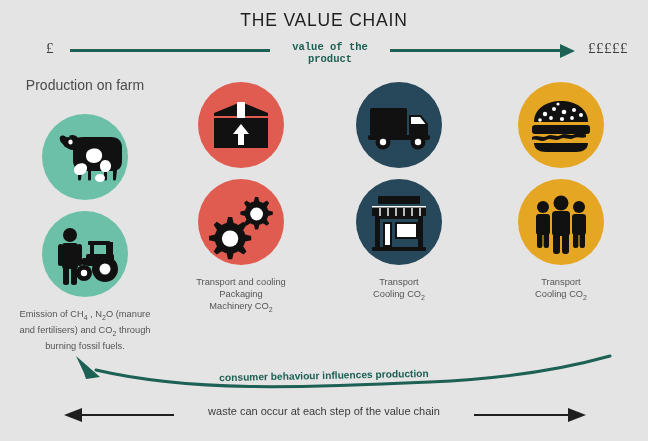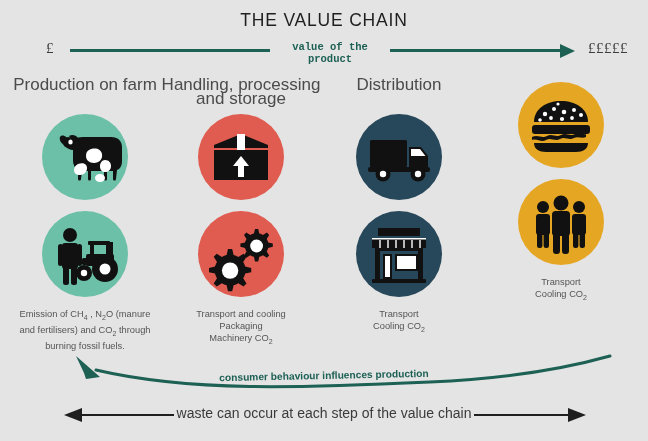--- a/index.html
+++ b/index.html
@@ -102,21 +102,21 @@
     top: 0;
     width: 162px;
     text-align: center;
   }
   .col0 { left: 4px; }
   .col1 { left: 160px; }
   .col2 { left: 318px; }
   .col3 { left: 480px; }
 
   .col-head {
-    font-size: 17px;
+    font-size: 14px;
     line-height: 14px;
     color: #4b4b4b;
     height: 32px;
   }
   .circle {
     width: 86px;
     height: 86px;
     border-radius: 50%;
     margin: 0 auto;
     position: relative;
@@ -161,21 +161,21 @@
     top: 400px;
     width: 648px;
     height: 32px;
   }
   .waste-label {
     position: absolute;
     left: 174px;
     top: 5px;
     width: 300px;
     text-align: center;
-    font-size: 14px;
+    font-size: 11px;
     color: #3a3a3a;
     background: #e4e4e4;
   }
 </style>
 </head>
 <body>
 
 <div id="infographic">
 
   <div class="title">THE VALUE CHAIN</div>
@@ -233,21 +233,20 @@
           <circle cx="63" cy="58" r="5.5" fill="#ffffff"></circle>
           <circle cx="42" cy="62" r="3.2" fill="#ffffff"></circle>
         </svg>
       </div>
       <div class="col-caption">
         Emission of CH<sub>4</sub> , N<sub>2</sub>O (manure<br>and fertilisers) and CO<sub>2</sub> through<br>burning fossil fuels.
       </div>
     </div>
 
     <div class="col col1">
-      <div class="col-head">Handling, processing<br>and storage</div>
       <div class="circle circle-top" style="background:#e05c50">
         <svg width="86" height="86" viewBox="0 0 86 86">
           <g fill="#111111">
             <path d="M43 20 L70 31 L70 34 L16 34 L16 31 Z"></path>
             <rect x="16" y="36" width="54" height="30"></rect>
           </g>
           <rect x="39" y="20" width="8" height="16" fill="#ffffff"></rect>
           <g fill="#ffffff">
             <rect x="40" y="51" width="6" height="12"></rect>
             <path d="M43 42 L51 52 L35 52 Z"></path>
@@ -263,21 +262,20 @@
           <circle cx="58.6" cy="35" r="6.4" fill="#ffffff"></circle>
           <circle cx="32.1" cy="59.6" r="8.2" fill="#ffffff"></circle>
         </svg>
       </div>
       <div class="col-caption">
         Transport and cooling<br>Packaging<br>Machinery CO<sub>2</sub>
       </div>
     </div>
 
     <div class="col col2">
-      <div class="col-head">Distribution</div>
       <div class="circle circle-top" style="background:#27485a">
         <svg width="86" height="86" viewBox="0 0 86 86">
           <g fill="#111111">
             <rect x="14" y="26" width="37" height="27" rx="1.5"></rect>
             <path d="M53 33 l12 0 l7 9 l0 11 l-19 0 Z"></path>
             <rect x="12" y="53" width="62" height="5" rx="2"></rect>
             <circle cx="27" cy="60" r="7.5"></circle>
             <circle cx="62" cy="60" r="7.5"></circle>
           </g>
           <g fill="#ffffff">

